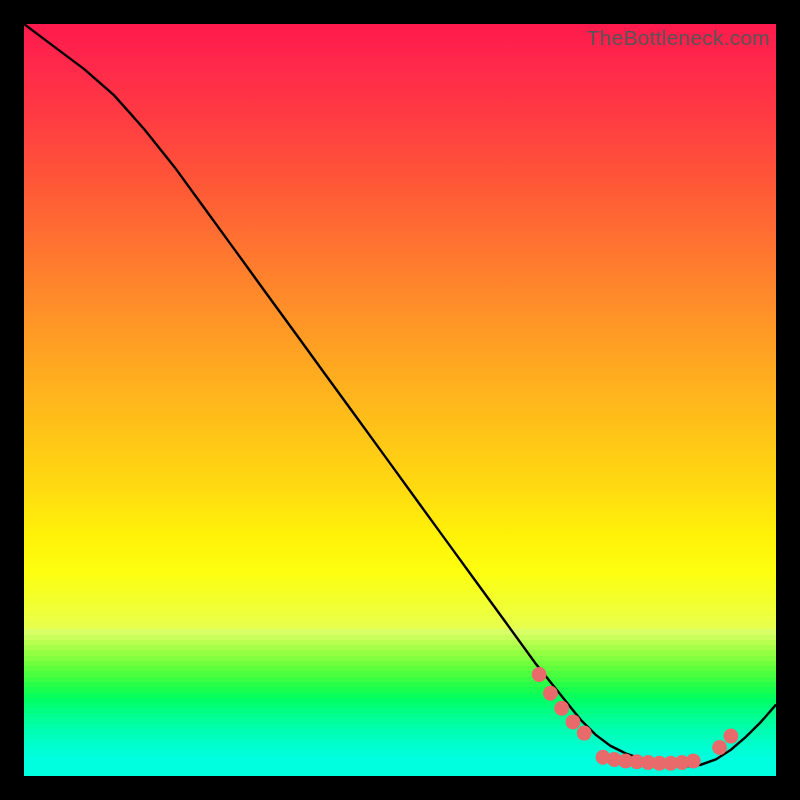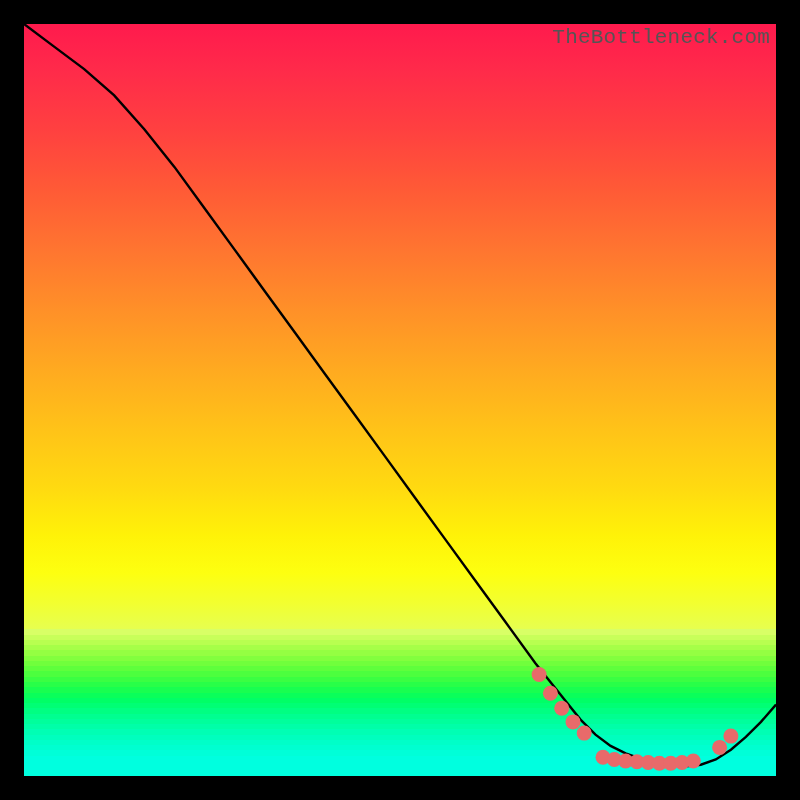--- a/index.html
+++ b/index.html
@@ -9,21 +9,20 @@
     height: 800px;
     background: #000;
     overflow: hidden;
     font-family: Arial, Helvetica, sans-serif;
   }
   .frame {
     position: relative;
     width: 783px;
     height: 800px;
     background: #000;
-    font-family: Liberation Mono, monospace;
   }
   .plot-area {
     position: absolute;
     left: 24px;
     top: 24px;
     width: 752px;
     height: 752px;
     
     background:
       

